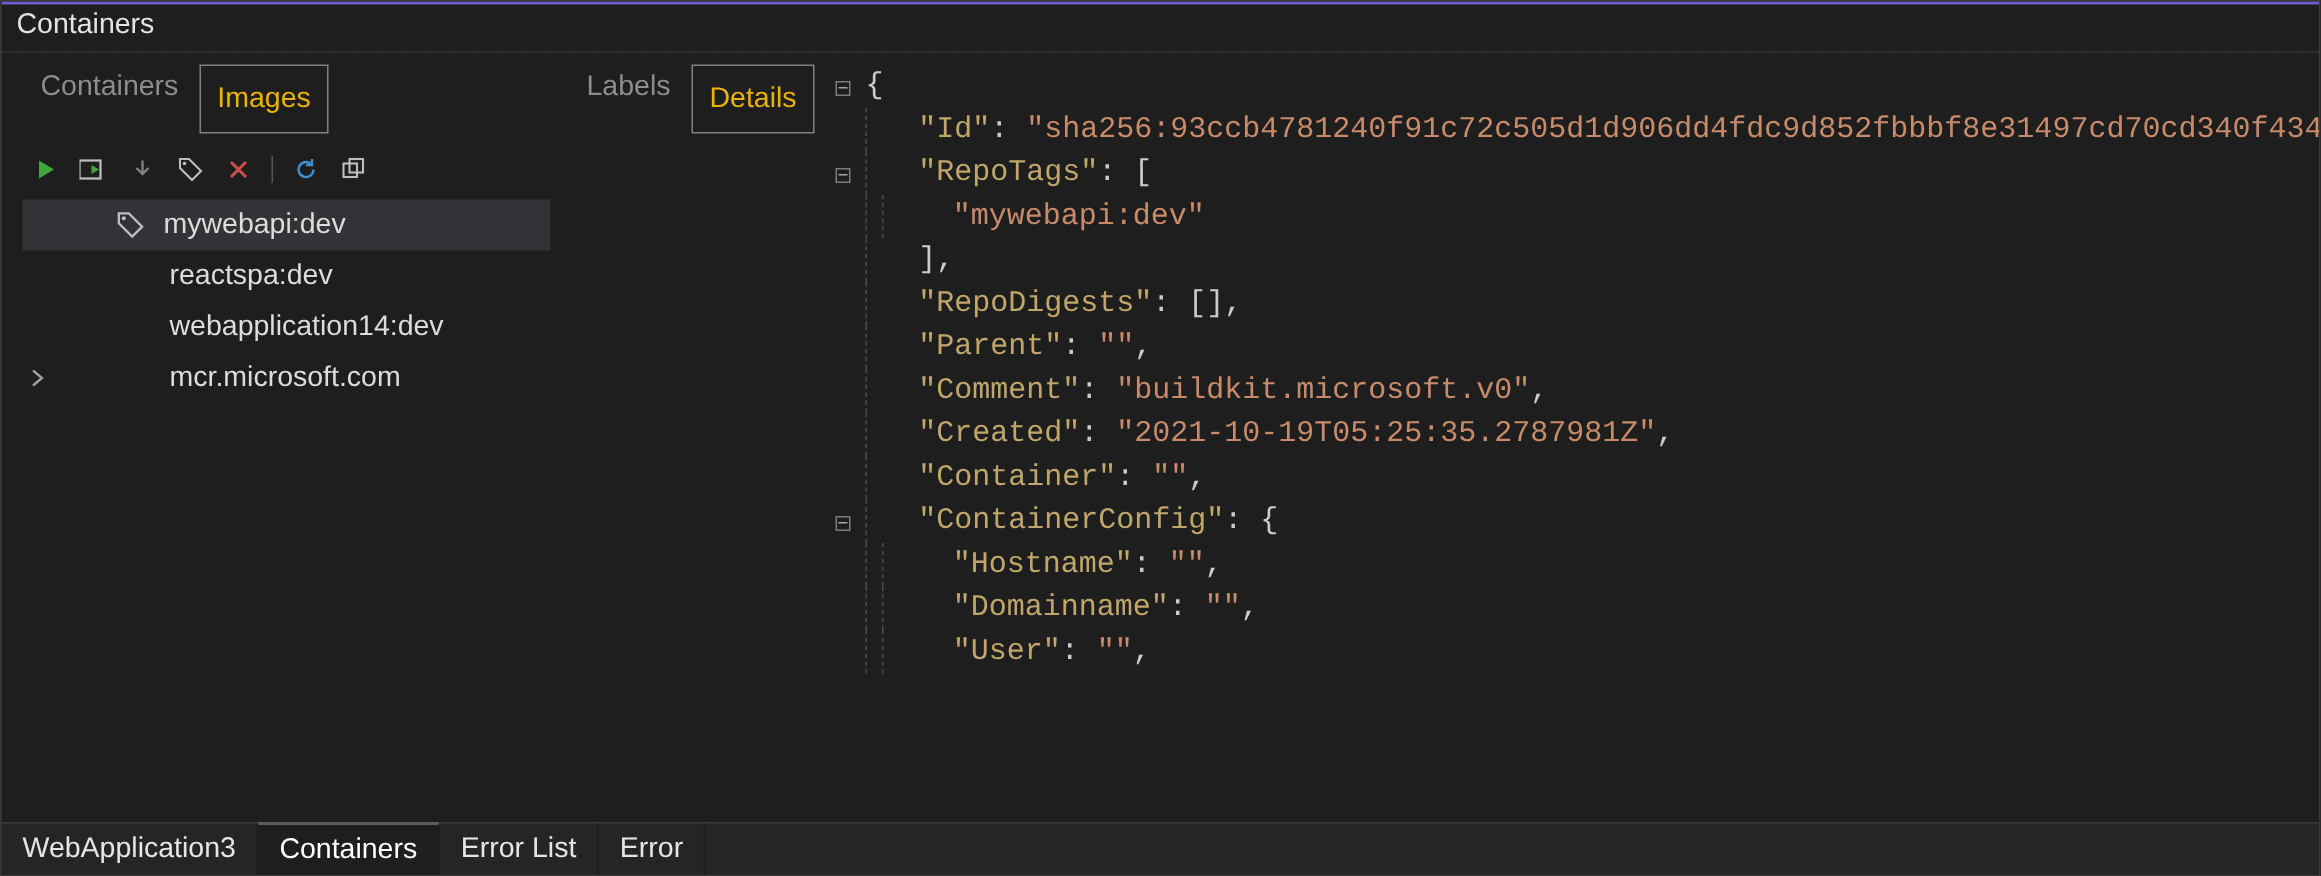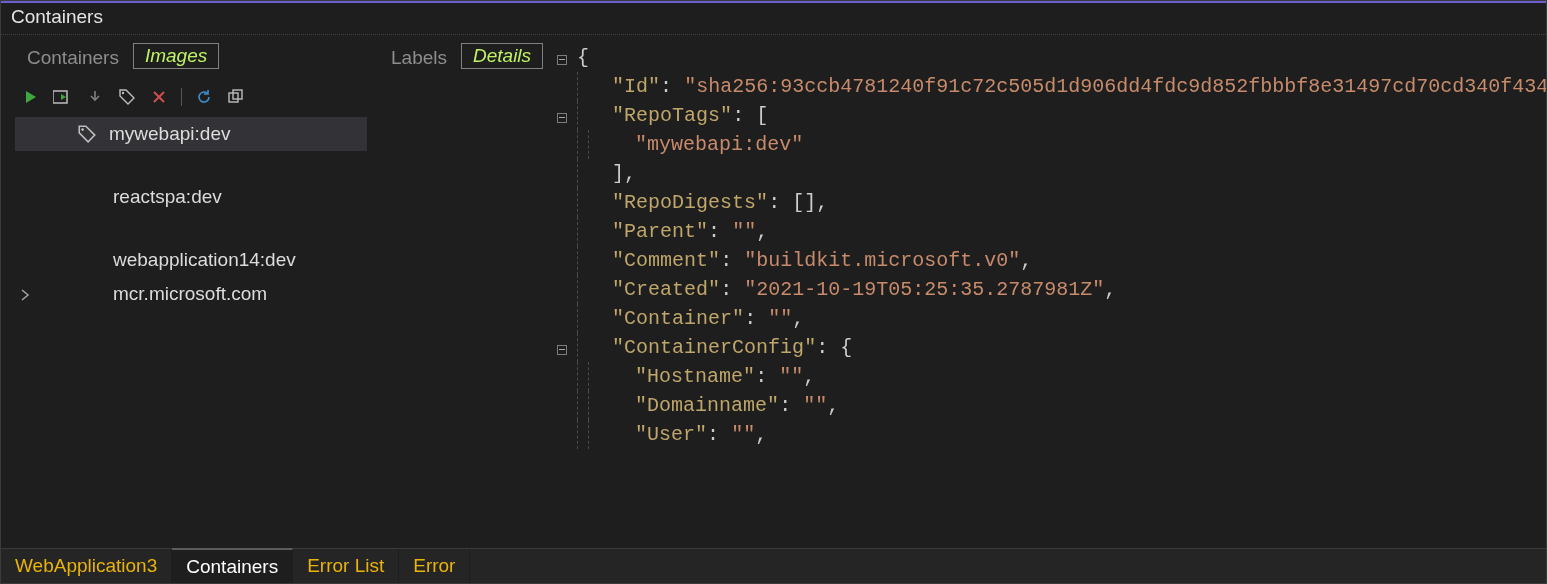--- a/index.html
+++ b/index.html
@@ -45,40 +45,39 @@
   }
   
   .tabstrip{display:flex;align-items:flex-start;gap:2px;margin-bottom:6px;}
   .tabstrip .tab{
     padding:4px 12px;
     color:#8d8d8d;
     font-size:19px;
     cursor:pointer;
   }
   .tabstrip .tab.active{
-    color:#bef264;
+    color:#eab308;
     border:1px solid #808080;
-    padding:1px 11px;
-    font-style:italic;
+    padding:11px 11px;
   }
   
   .toolbar{display:flex;align-items:center;gap:8px;padding:6px 0 6px 4px;}
   .tbtn{width:24px;height:24px;display:flex;align-items:center;justify-content:center;color:#c0c0c0;cursor:pointer;}
   .sep{width:1px;height:18px;background:#555;margin:0 2px;}
   
   .tree{flex:1;font-size:19px;padding-top:2px;}
   .trow{
     display:flex;align-items:center;height:34px;
     padding-left:34px;position:relative;color:#dcdcdc;cursor:pointer;
   }
   .trow .expander{position:absolute;left:4px;top:7px;width:14px;height:14px;color:#a0a0a0;}
   .trow.selected{background:#333337;}
   .trow .tag-icon{width:20px;height:20px;margin-right:12px;color:#bdbdbd;flex-shrink:0;}
   .trow .lbl{white-space:nowrap;}
-  .trow[data-indent="1"]{padding-left:98px;margin-top:29px;}
+  .trow[data-indent="1"]{padding-left:98px;}
   .trow.with-icon{padding-left:62px;}
   .trow.group{padding-left:98px;}
   
   .jsonwrap{flex:1;overflow:hidden;padding:0 0 0 8px;}
   pre.json{
     font-family:Consolas,"Courier New",monospace;
     font-size:20px;
     line-height:29px;
     margin:0;
     white-space:pre;
@@ -92,21 +91,21 @@
   .s   {color:#c78b6b;} 
   .p   {color:#cccccc;} 
   
   .zoombar{display:flex;align-items:center;height:28px;background:#333337;color:#cfcfcf;font-size:16px;padding:0 6px;gap:10px;}
   .zoombar .chev{transform:scaleY(0.6);}
   .zoombar .hscroll{flex:0 0 16px;color:#8a8a8a;}
   
   .bottomtabs{display:flex;align-items:center;height:34px;background:#252526;border-top:1px solid #3a3a3a;}
   .bottomtabs .wtab{
     padding:0 14px;height:100%;display:flex;align-items:center;
-    font-size:19px;color:#eab308;cursor:pointer;border-right:1px solid #1e1e1e;
+    font-size:19px;color:#e5e5e5;cursor:pointer;border-right:1px solid #1e1e1e;
   }
   .bottomtabs .wtab.active{background:#1e1e1e;color:#ffffff;border-top:2px solid #5c5c5c;padding-top:0;}
 </style>
 </head>
 <body>
 
 <div class="hl-top"></div>
 
 <div class="panel-title">Containers</div>
 

